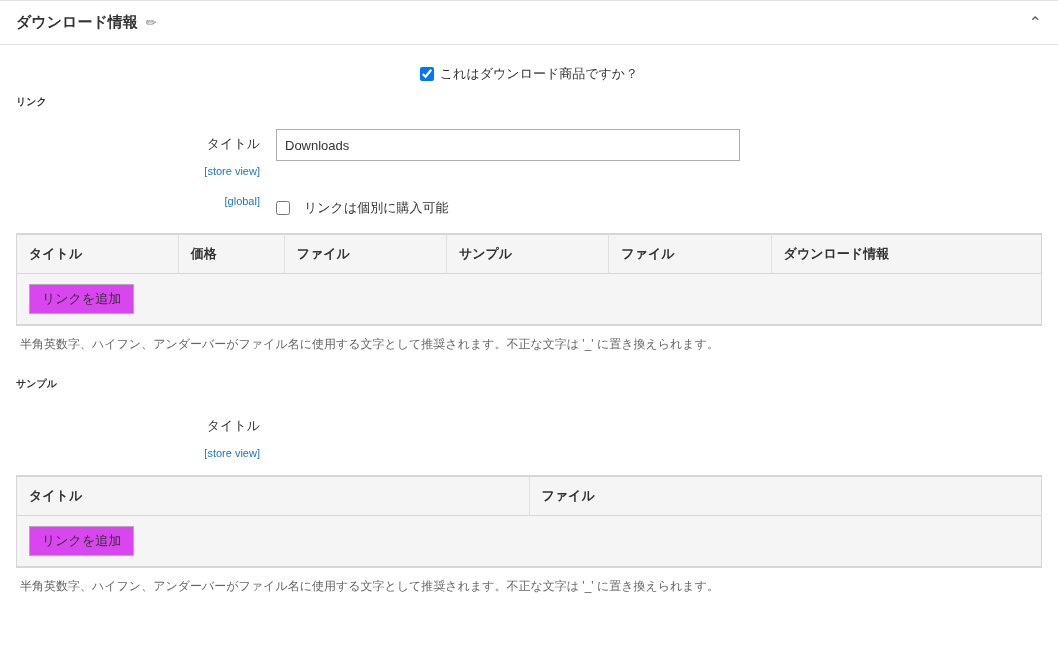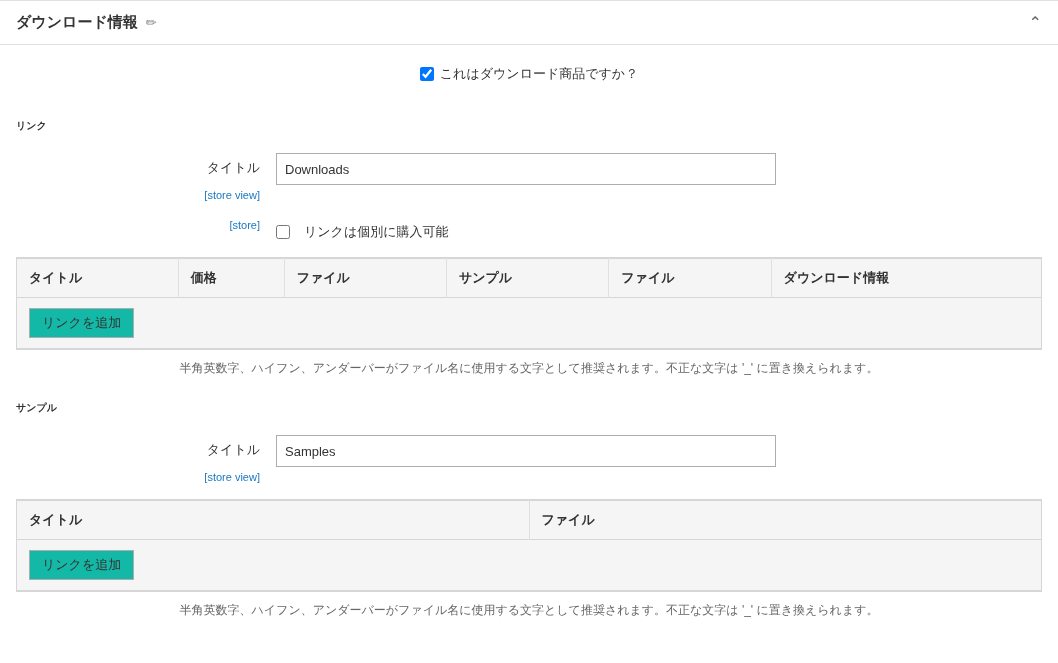--- a/index.html
+++ b/index.html
@@ -53,21 +53,21 @@
 
     
     .section-content {
       padding: 20px 16px;
     }
 
     
     .checkbox-row {
       display: flex;
       justify-content: center;
-      margin-bottom: 36px;
+      margin-bottom: 12px;
     }
 
     .checkbox-label {
       display: flex;
       align-items: center;
       gap: 6px;
       cursor: pointer;
       font-size: 13px;
     }
 
@@ -117,21 +117,21 @@
       color: #1979c3;
       display: block;
       margin-top: 12px;
     }
 
     .form-control-col {
       flex: 1;
     }
 
     .text-input {
-      width: 500px;
+      width: 464px;
       height: 32px;
       border: 1px solid #adadad;
       padding: 4px 8px;
       font-size: 13px;
       color: #333;
       outline: none;
     }
 
     
     .data-table {
@@ -160,36 +160,35 @@
     }
 
     
     .add-link-row {
       background: #f5f5f5;
       padding: 10px 12px;
       border-bottom: 1px solid #d6d6d6;
     }
 
     .btn-add-link {
-      background: #14b8a6;
+      background: #d946ef;
       border: 1px solid #adadad;
       padding: 5px 12px;
       font-size: 13px;
       color: #333;
       cursor: pointer;
     }
 
     
     .notice-text {
       font-size: 12px;
       color: #666;
       margin-top: 10px;
       margin-bottom: 24px;
       padding: 0 4px;
-      text-align: center;
     }
 
     
     .table-container {
       border: 1px solid #d6d6d6;
       margin-bottom: 0;
     }
 
     
     .inline-checkbox-row {
@@ -253,21 +252,21 @@
           <span class="form-label">タイトル</span>
           <span class="form-label-sub">[store view]</span>
         </div>
         <div class="form-control-col">
           <input type="text" class="text-input" value="Downloads" style="">
         </div>
       </div>
 
       <div class="form-row">
         <div class="global-label">
-          <span>[store]</span>
+          <span>[global]</span>
         </div>
         <div class="inline-checkbox-row">
           <input type="checkbox" id="indiv-purchasable" style="">
           <label for="indiv-purchasable">リンクは個別に購入可能</label>
         </div>
       </div>
 
       <div class="table-container">
         <table class="data-table">
           <thead>
@@ -292,23 +291,20 @@
     </div>
 
     <div class="sub-section">
       <div class="sub-section-title">サンプル</div>
 
       <div class="form-row">
         <div class="form-label-col">
           <span class="form-label">タイトル</span>
           <span class="form-label-sub">[store view]</span>
         </div>
-        <div class="form-control-col">
-          <input type="text" class="text-input" value="Samples" style="">
-        </div>
       </div>
 
       <div class="table-container">
         <table class="data-table">
           <thead>
             <tr>
               <th style="width:50%">タイトル</th>
               <th style="width:50%">ファイル</th>
             </tr>
           </thead>

